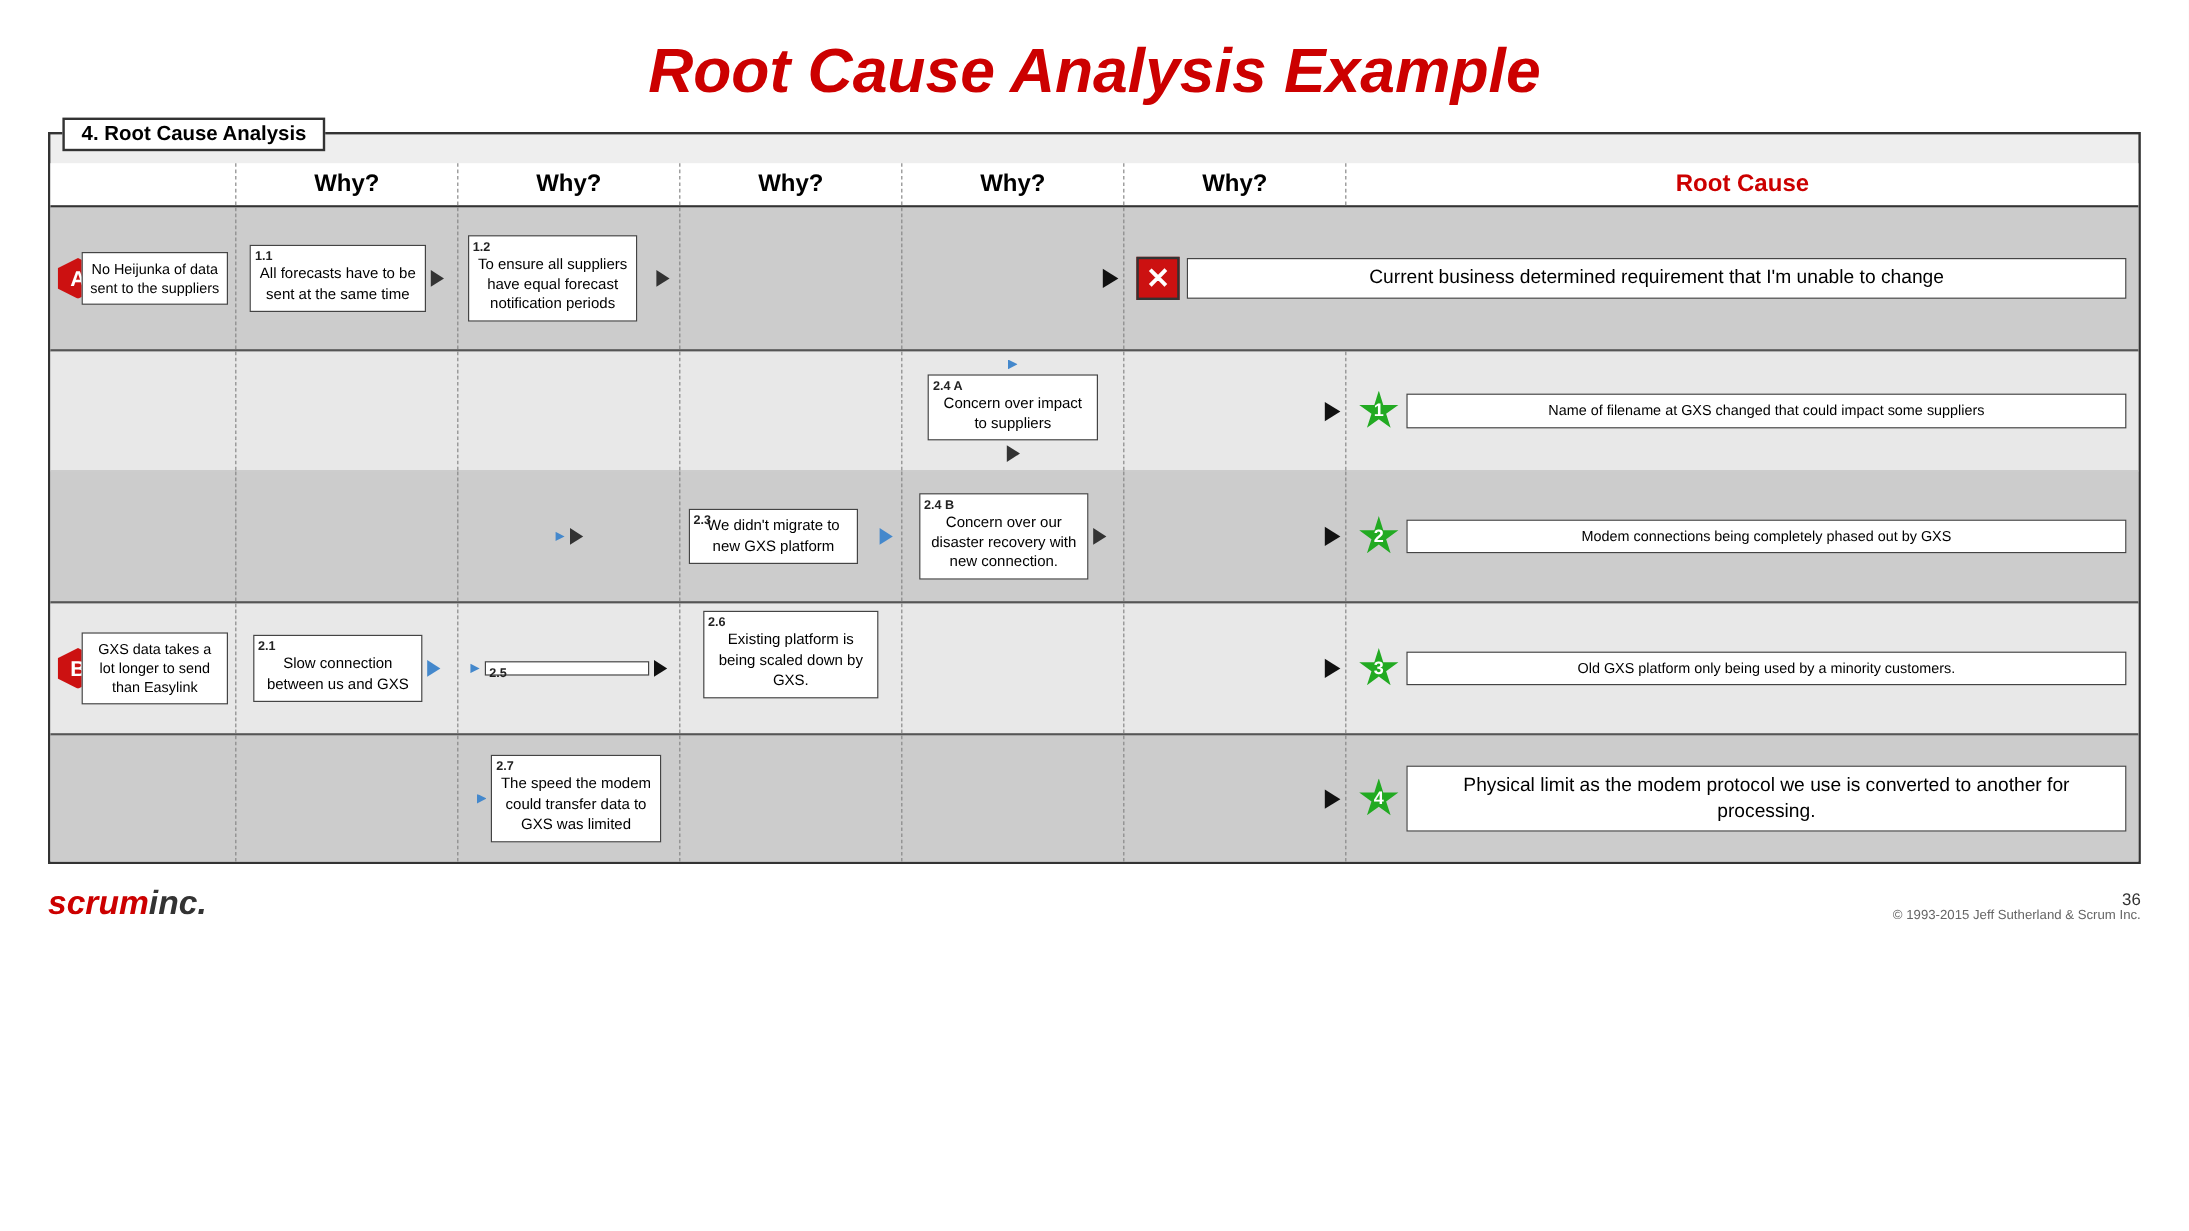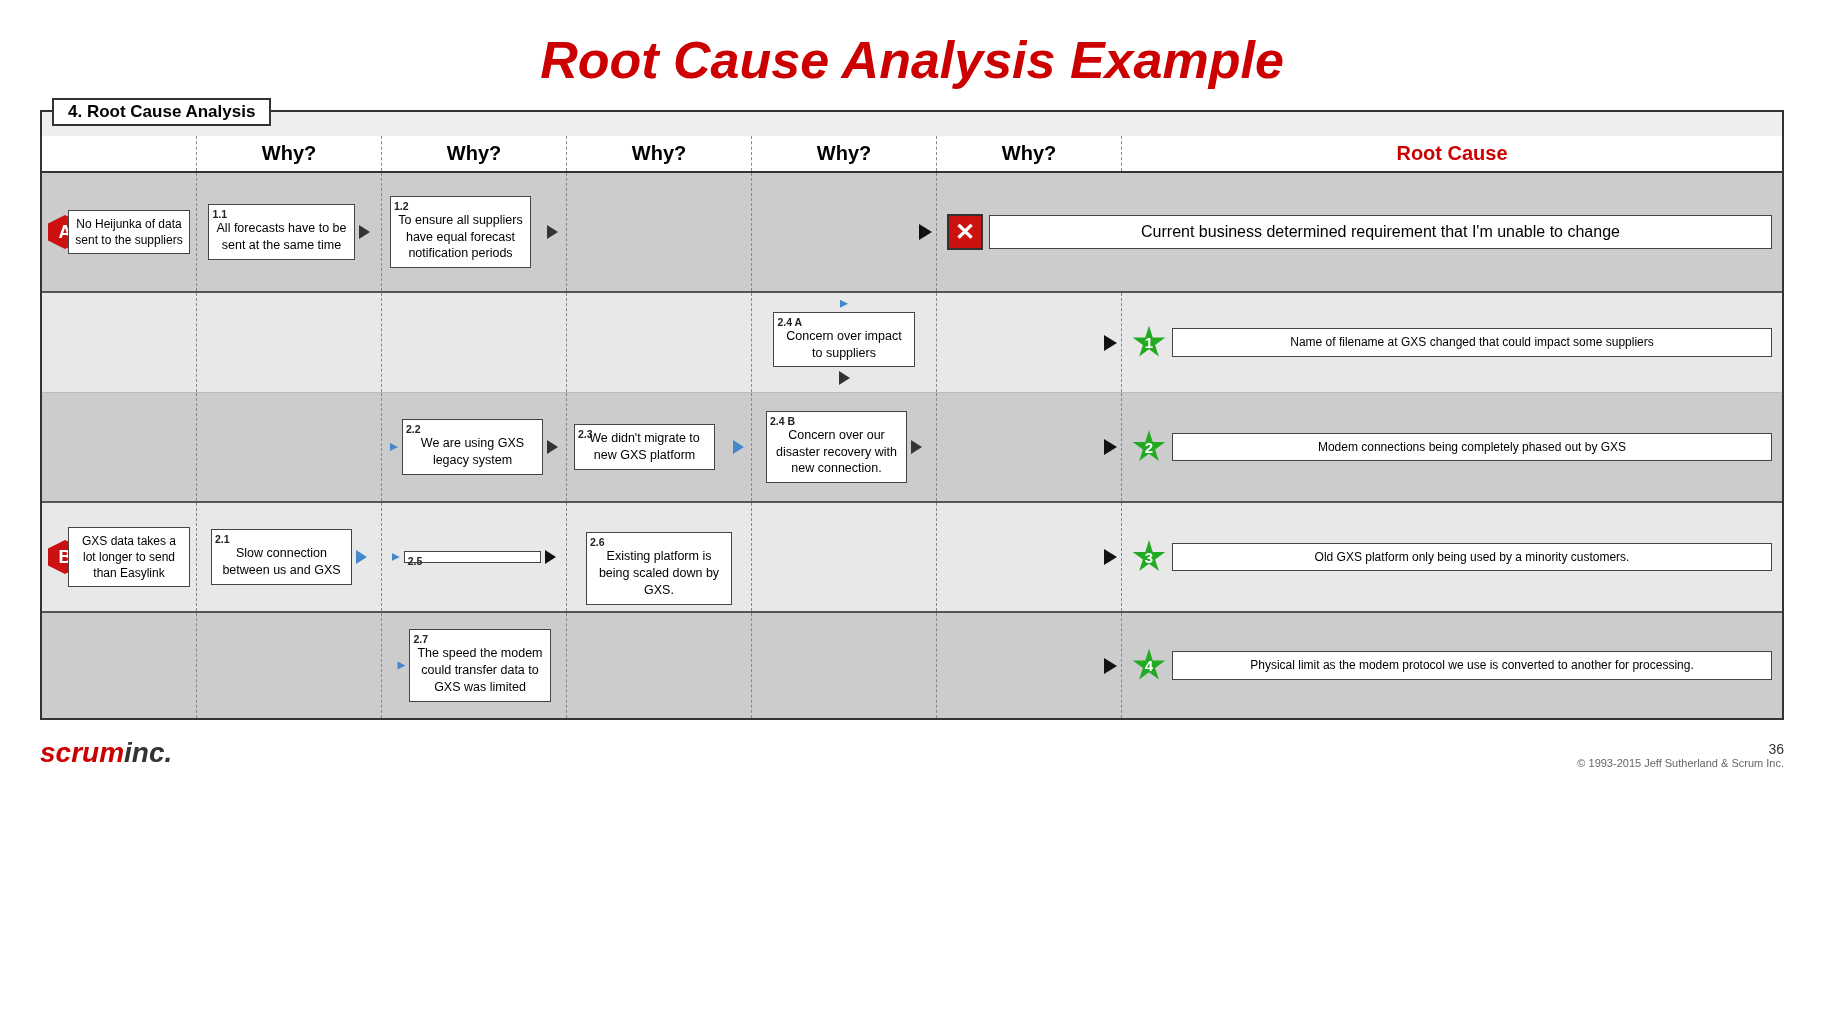--- a/index.html
+++ b/index.html
@@ -232,24 +232,20 @@
       <div class="inner-box" style="flex:1;font-size:12px;">Name of filename at GXS changed that could impact some suppliers</div>
     </div>
   </div>
 
   <div style="display:flex; background:#cccccc; border-bottom:2px solid #555; min-height:110px; position:relative;">
     <div style="width:155px;flex-shrink:0;border-right:1px dashed #888;"></div>
     <div style="width:185px;flex-shrink:0;border-right:1px dashed #888;"></div>
 
     <div style="width:185px;flex-shrink:0;border-right:1px dashed #888;display:flex;align-items:center;justify-content:center;padding:6px;gap:4px;">
       <div style="width:8px;height:8px;background:#4488cc;clip-path:polygon(0 0,100% 50%,0 100%);flex-shrink:0;"></div>
-      <div class="inner-box" style="width:82%;">
-        <span class="num-label">2.2</span>
-        <span style="display:block;margin-top:10px;">We are using GXS legacy system</span>
-      </div>
       <div class="arr-right" style="flex-shrink:0;"></div>
     </div>
 
     <div style="width:185px;flex-shrink:0;border-right:1px dashed #888;display:flex;align-items:center;justify-content:center;padding:6px;gap:18px;">
       <div class="inner-box" style="width:82%;">
         <span class="num-label">2.3</span>
         <span style="display:block;">We didn't migrate to new GXS platform</span>
       </div>
       <div style="width:0;height:0;border-top:7px solid transparent;border-bottom:7px solid transparent;border-left:11px solid #4488cc;flex-shrink:0;"></div>
     </div>
@@ -292,21 +288,21 @@
     </div>
 
     <div style="width:185px;flex-shrink:0;border-right:1px dashed #888;display:flex;align-items:center;justify-content:center;padding:6px;gap:4px;">
       <div style="width:8px;height:8px;background:#4488cc;clip-path:polygon(0 0,100% 50%,0 100%);flex-shrink:0;"></div>
       <div class="inner-box" style="width:80%;">
         <span class="num-label">2.5</span>
       </div>
       <div style="width:0;height:0;border-top:7px solid transparent;border-bottom:7px solid transparent;border-left:11px solid #111;flex-shrink:0;"></div>
     </div>
 
-    <div style="width:185px;flex-shrink:0;border-right:1px dashed #888;display:flex;align-items:flex-end;justify-content:center;padding:6px;gap:4px;">
+    <div style="width:185px;flex-shrink:0;border-right:1px dashed #888;display:flex;align-items:flex-start;justify-content:center;padding:6px;gap:4px;">
       <div class="inner-box" style="width:85%;">
         <span class="num-label">2.6</span>
         <span style="display:block;margin-top:10px;">Existing platform is being scaled down by GXS.</span>
       </div>
     </div>
 
     <div style="width:185px;flex-shrink:0;border-right:1px dashed #888;"></div>
 
     <div style="width:185px;flex-shrink:0;border-right:1px dashed #888;display:flex;align-items:center;justify-content:flex-end;padding-right:4px;">
       <div class="arr-right-black"></div>
@@ -337,21 +333,21 @@
     <div style="width:185px;flex-shrink:0;border-right:1px dashed #888;"></div>
 
     <div style="width:185px;flex-shrink:0;border-right:1px dashed #888;display:flex;align-items:center;justify-content:flex-end;padding-right:4px;">
       <div class="arr-right-black"></div>
     </div>
 
     <div style="flex:1;display:flex;align-items:center;padding:6px 10px;gap:6px;">
       <div class="star">
           <span>4</span>
         </div>
-      <div class="inner-box" style="flex:1;font-size:12px;">Physical limit as the modem protocol we use is converted to another for processing.</div>
+      <div class="inner-box" style="flex:1;font-size:16px;">Physical limit as the modem protocol we use is converted to another for processing.</div>
     </div>
   </div>
 
 </div>
 
 <div class="footer">
   <div>
     <span style="color:#cc0000;font-size:28px;font-weight:bold;font-style:italic;">scrum</span><span style="color:#333;font-size:28px;font-weight:bold;font-style:italic;">inc.</span>
   </div>
   <div style="text-align:right;">

